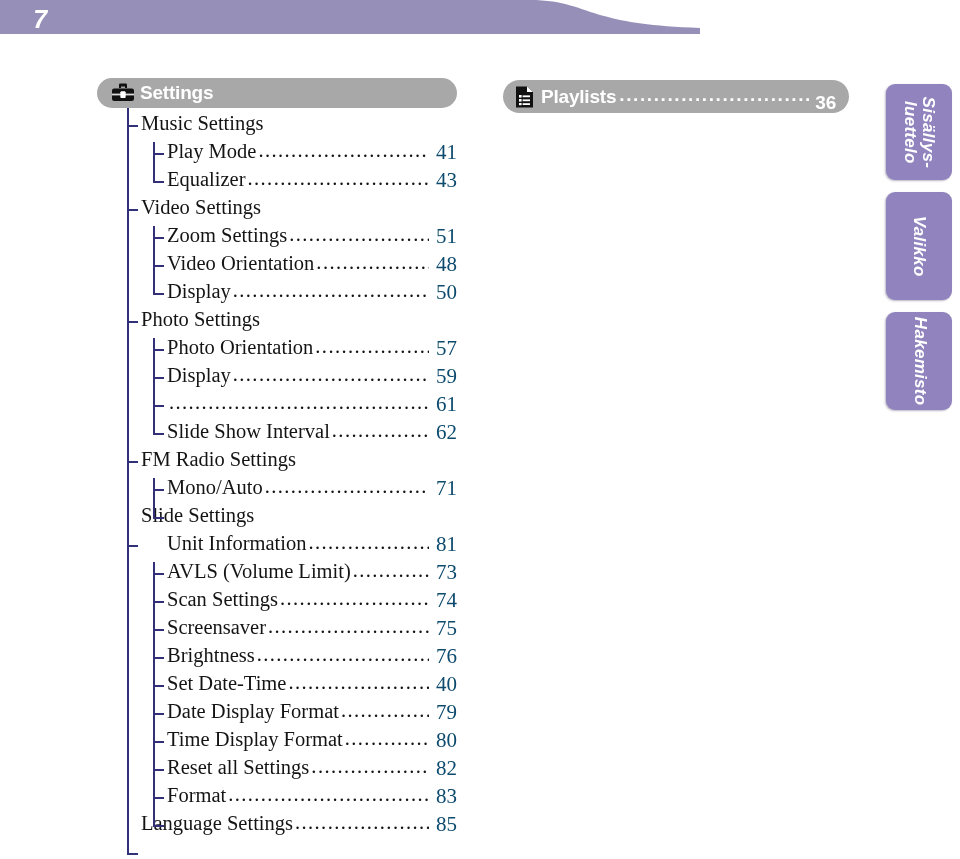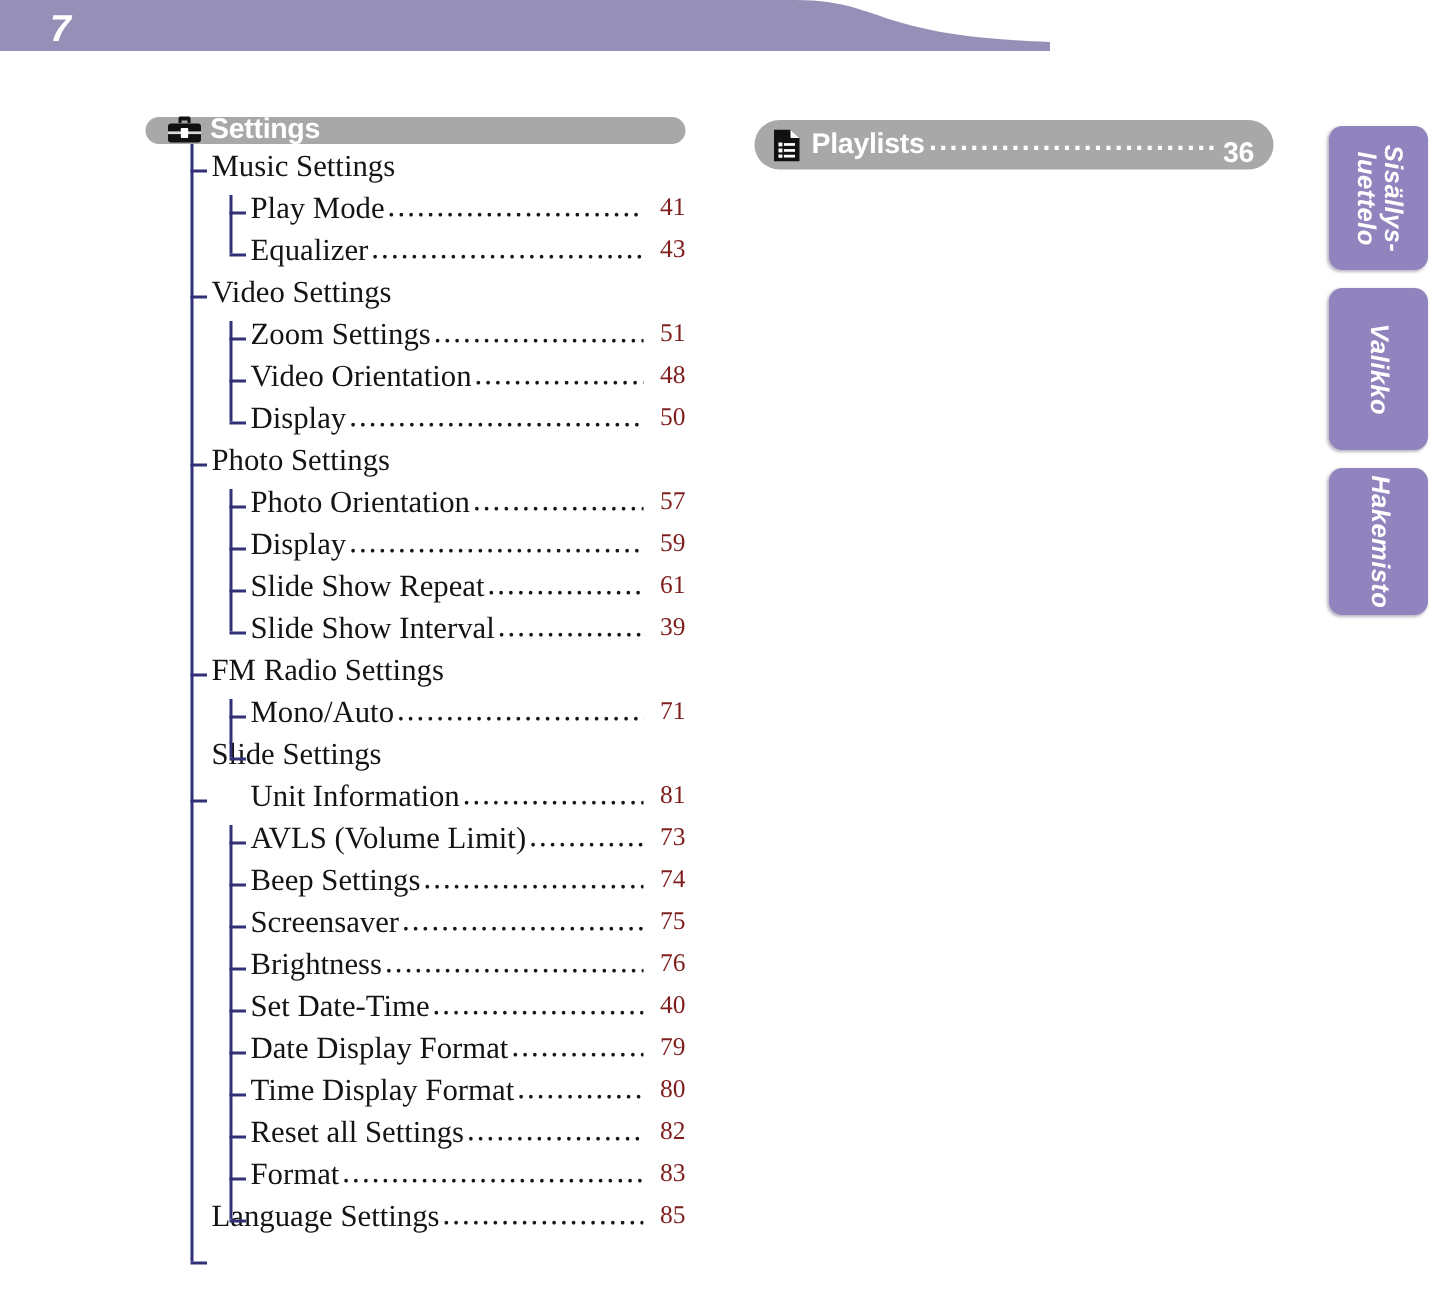--- a/index.html
+++ b/index.html
@@ -37,21 +37,21 @@
 
   
   #left-col {
     position: absolute;
     left: 97px; top: 78px;
     width: 360px;
   }
 
   .pill {
     position: relative;
-    height: 18px;
+    height: 30px;
     border-radius: 17px;
     background: #a8a8a8;
     display: flex;
     align-items: center;
     padding-left: 13px;
     box-sizing: border-box;
   }
   .pill-label {
     color: #ffffff;
     font-family: "Liberation Sans", sans-serif;
@@ -91,22 +91,22 @@
     color: #141414;
     position: relative;
     top: -1px;
   }
   .row .dots::after {
     content: " .......................................................................................................";
     letter-spacing: 1.4px;
   }
   .row .pg {
     font-family: "Liberation Serif", serif;
-    font-size: 17px;
-    color: #7f1d1d;
+    font-size: 21px;
+    color: #0c4a6e;
     text-align: right;
     width: 26px;
     flex: 0 0 auto;
   }
   .lvl1 { padding-left: 44px; }
   .lvl2 { padding-left: 70px; }
 
   
   .trunk {
     position: absolute;
@@ -250,28 +250,27 @@
         <span class="txt">Photo Orientation</span>
         <span class="dots"></span>
         <span class="pg">57</span>
       </div>
       <div class="row lvl2">
         <span class="txt">Display</span>
         <span class="dots"></span>
         <span class="pg">59</span>
       </div>
       <div class="row lvl2">
-        <span class="txt">Slide Show Repeat</span>
         <span class="dots"></span>
         <span class="pg">61</span>
       </div>
       <div class="row lvl2">
         <span class="txt">Slide Show Interval</span>
         <span class="dots"></span>
-        <span class="pg">39</span>
+        <span class="pg">62</span>
       </div>
       <div class="row lvl1">
         <span class="txt">FM Radio Settings</span>
       </div>
       <div class="row lvl2">
         <span class="txt">Mono/Auto</span>
         <span class="dots"></span>
         <span class="pg">71</span>
       </div>
       <div class="row lvl1">
@@ -281,21 +280,21 @@
         <span class="txt">Unit Information</span>
         <span class="dots"></span>
         <span class="pg">81</span>
       </div>
       <div class="row lvl2">
         <span class="txt">AVLS (Volume Limit)</span>
         <span class="dots"></span>
         <span class="pg">73</span>
       </div>
       <div class="row lvl2">
-        <span class="txt">Beep Settings</span>
+        <span class="txt">Scan Settings</span>
         <span class="dots"></span>
         <span class="pg">74</span>
       </div>
       <div class="row lvl2">
         <span class="txt">Screensaver</span>
         <span class="dots"></span>
         <span class="pg">75</span>
       </div>
       <div class="row lvl2">
         <span class="txt">Brightness</span>

